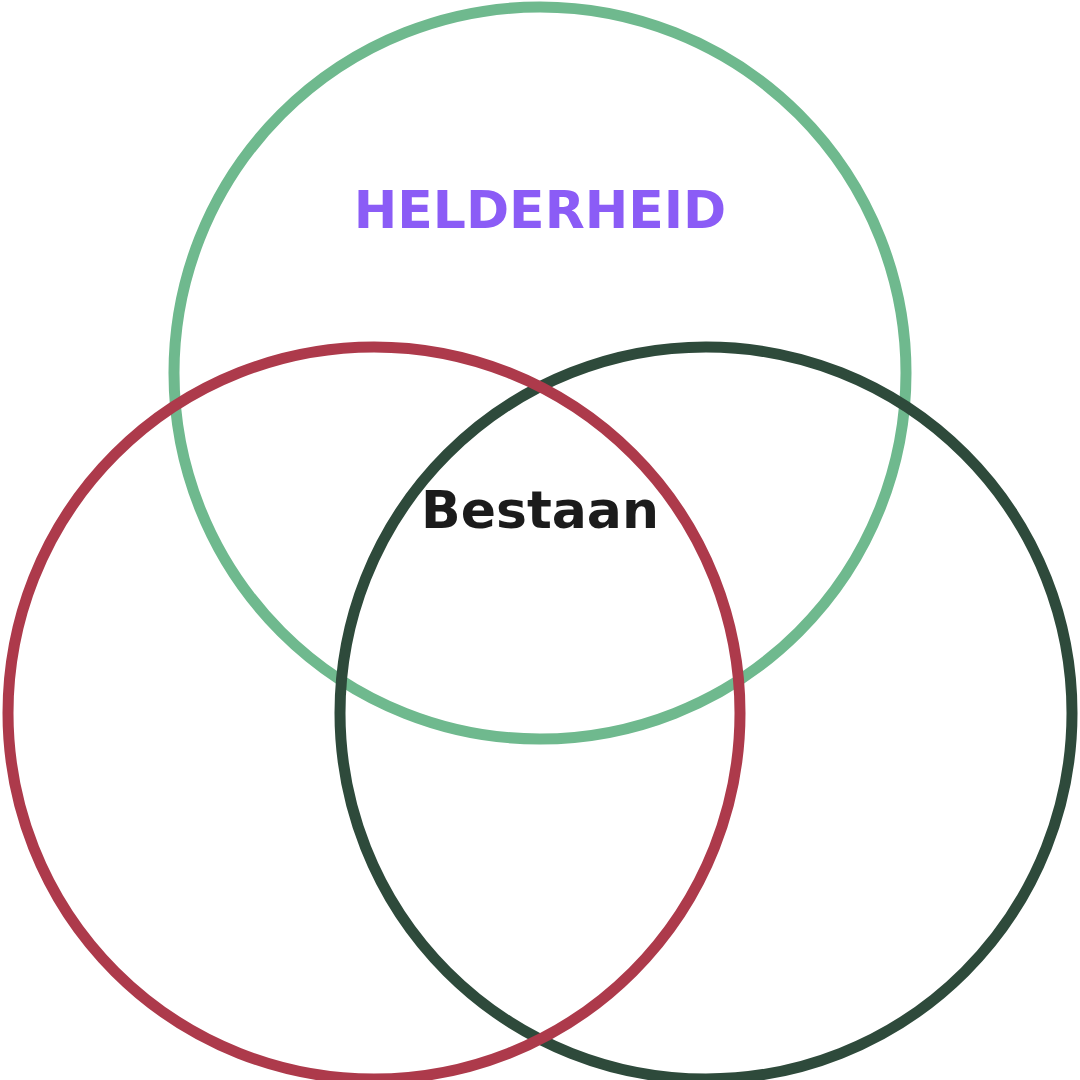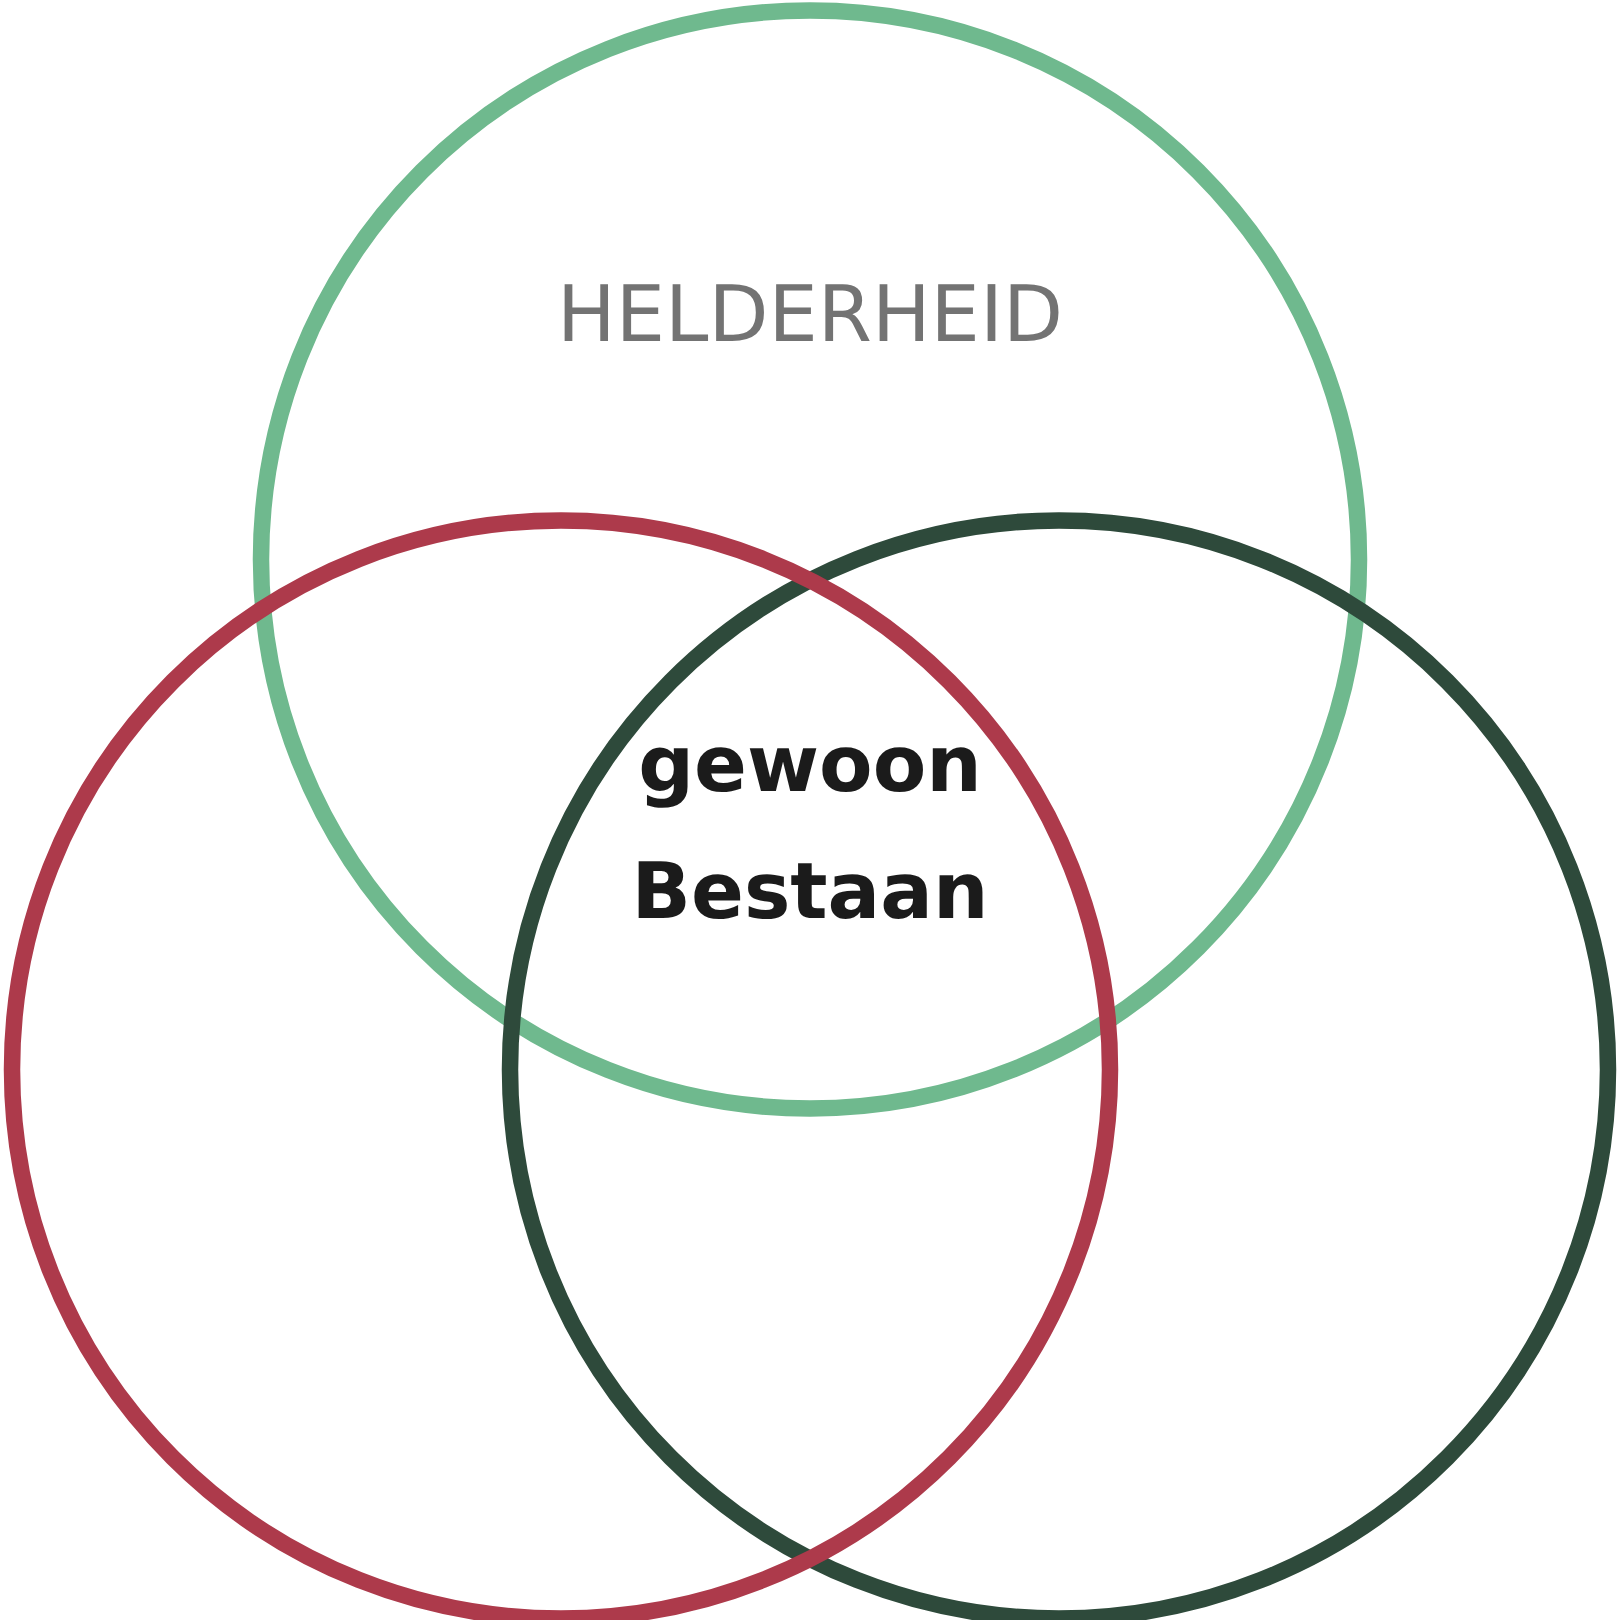--- a/index.html
+++ b/index.html
@@ -21,22 +21,22 @@
     top: 0;
     width: 1080px;
     height: 1080px;
   }
   .ring {
     fill: none;
     stroke-width: 11;
   }
   .label {
     position: absolute;
-    font-weight: 400;
-    color: #737373;
+    font-weight: 700;
+    color: #8b5cf6;
     white-space: nowrap;
   }
   .label-top {
     left: 0;
     right: 0;
     top: 180px;
     font-size: 52px;
     text-align: center;
   }
   .label-focus {
@@ -67,17 +67,16 @@
 
     <circle class="ring" cx="706" cy="713" r="366" stroke="#2e4a3b"></circle>
 
     <circle class="ring" cx="374" cy="713" r="366" stroke="#ad3a4b"></circle>
   </svg>
 
   <div class="label label-top">HELDERHEID</div>
 
 
   <div class="center-label">
-    <div>gewoon</div>
     <div>Bestaan</div>
   </div>
 
 </div>
 
 </body></html>

